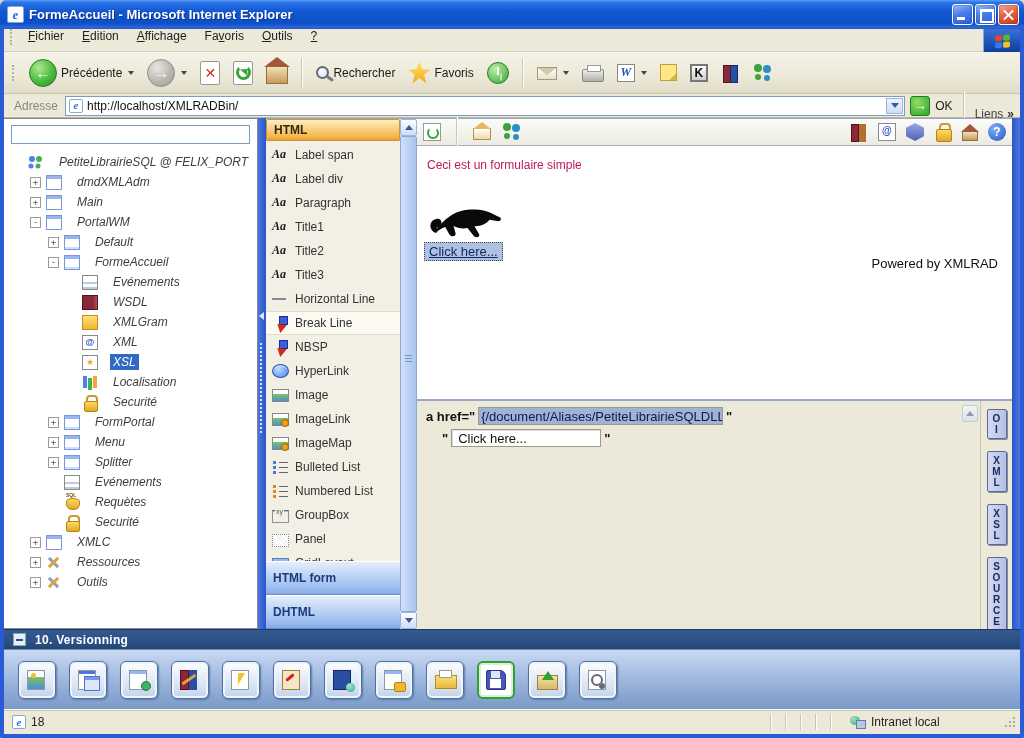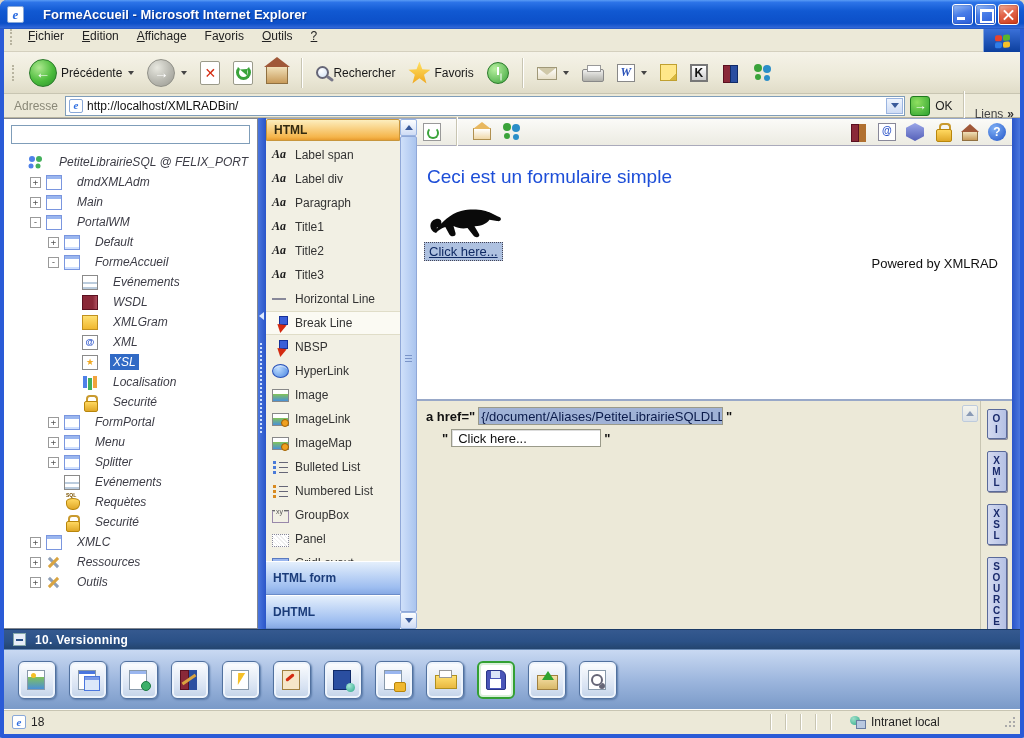--- a/index.html
+++ b/index.html
@@ -8,21 +8,21 @@
   }
   *{box-sizing:border-box; margin:0; padding:0;}
   html,body{width:1024px;height:738px;overflow:hidden;}
   body{font-family:"Liberation Sans","DejaVu Sans",sans-serif;font-size:12px;color:#222;background:#d8d4c8;}
   .window{width:1024px;height:738px;display:flex;flex-direction:column;
     border:4px solid var(--frame);border-top:none;border-radius:7px 7px 2px 2px;background:var(--tan);}
   
   .titlebar{height:29px;flex:0 0 29px;display:flex;align-items:center;padding:0 5px 0 7px;margin:-0px -4px 0 -4px;
     border-radius:7px 7px 0 0;
     background:linear-gradient(180deg,#5a9cf5 0%,#2d74e8 8%,#1159d2 38%,#0c4fc8 80%,#3268d8 96%,#1f50b8 100%);}
-  .title{color:#fff;font-weight:bold;font-size:13px;text-shadow:1px 1px 1px #0a3088;margin-left:19px;flex:1;white-space:nowrap;overflow:hidden;}
+  .title{color:#fff;font-weight:bold;font-size:13px;text-shadow:1px 1px 1px #0a3088;margin-left:5px;flex:1;white-space:nowrap;overflow:hidden;}
   .ie-ico{width:17px;height:17px;background:#fff;border:1px solid #89a8d8;border-radius:2px;display:inline-flex;align-items:center;justify-content:center;
     font-family:"Liberation Serif",serif;font-style:italic;font-weight:bold;color:#2a6be0;font-size:13px;line-height:1;}
   .ie-ico.sm{width:14px;height:14px;font-size:11px;}
   .winbtns{display:flex;gap:2px;}
   .wbtn{width:21px;height:21px;border-radius:3px;border:1px solid #fff;position:relative;
     background:linear-gradient(160deg,#9dc0f5 0%,#4a7ee8 45%,#2a5cd8 100%);box-shadow:inset 0 0 2px #1a46a8;}
   .wbtn.close{background:linear-gradient(160deg,#f0b09a 0%,#e2654a 45%,#cc3a18 100%);box-shadow:inset 0 0 2px #8a2008;}
   .wbtn.min::after{content:"";position:absolute;left:4px;bottom:4px;width:8px;height:3px;background:#fff;}
   .wbtn.max::after{content:"";position:absolute;left:4px;top:4px;width:10px;height:9px;border:2px solid #fff;border-top-width:3px;}
   .wbtn.close::before,.wbtn.close::after{content:"";position:absolute;left:3px;top:9px;width:13px;height:2px;background:#fff;transform:rotate(45deg);}
@@ -157,21 +157,21 @@
   .di-report{background:#fff;border:1px solid #889;}
   .di-report::after{content:"@";position:absolute;left:3px;top:1px;font-size:10px;font-weight:bold;color:#2a52c8;}
   .di-hex{background:linear-gradient(#9aa6e8,#5560b8);clip-path:polygon(50% 0,100% 27%,100% 73%,50% 100%,0 73%,0 27%);}
   .di-lock::before{content:"";position:absolute;left:5px;top:0;width:8px;height:7px;border:2px solid #c99a2e;border-bottom:none;border-radius:4px 4px 0 0;}
   .di-lock::after{content:"";position:absolute;left:2px;top:6px;width:14px;height:11px;background:linear-gradient(#ffd860,#e0a828);border:1px solid #b8860b;border-radius:2px;}
   .di-home{width:16px;height:10px;margin-top:7px;background:linear-gradient(#f0e0b8,#c89b5a);border:1px solid #907040;position:relative;}
   .di-home::before{content:"";position:absolute;left:-2px;top:-8px;border-left:9px solid transparent;border-right:9px solid transparent;border-bottom:8px solid #a05838;}
   .di-help{border-radius:50%;background:radial-gradient(circle at 35% 30%,#7fb0f5,#2255c8);color:#fff;font-weight:bold;text-align:center;line-height:18px;font-size:12px;}
   .di-help::after{content:"?";}
   .surface{flex:1;background:#fff;position:relative;overflow:hidden;}
-  .heading{position:absolute;left:10px;top:20px;font-size:19px;color:#1d4ed8;}
+  .heading{position:absolute;left:10px;top:12px;font-size:12px;color:#be185d;}
   .cat{position:absolute;left:11px;top:55px;width:78px;height:42px;}
   .linkbox{position:absolute;left:7px;top:96px;background:#aec1e0;border:1px dotted #445;padding:1px 4px;font-size:13px;color:#102a64;text-decoration:underline;}
   .powered{position:absolute;right:14px;top:110px;font-size:13px;color:#111;}
   
   .codearea{height:230px;flex:0 0 230px;display:flex;background:var(--tan);border-top:2px solid #98a8c8;}
   .codepanel{flex:1;padding:6px 2px 0 6px;overflow:hidden;border-right:1px solid #c8c5b2;position:relative;}
   .codeline{display:flex;align-items:center;font-size:13px;color:#111;margin-bottom:4px;}
   .codeline .q{padding:0 3px;font-weight:bold;}
   .cfield{flex:1;height:18px;background:#fff;border:1px solid #9a9a8a;box-shadow:inset 1px 1px 0 #ddd;display:flex;align-items:center;overflow:hidden;}
   .cfield .selval{background:#a0b2d6;color:#0a1a4a;padding:1px 2px;white-space:nowrap;}

